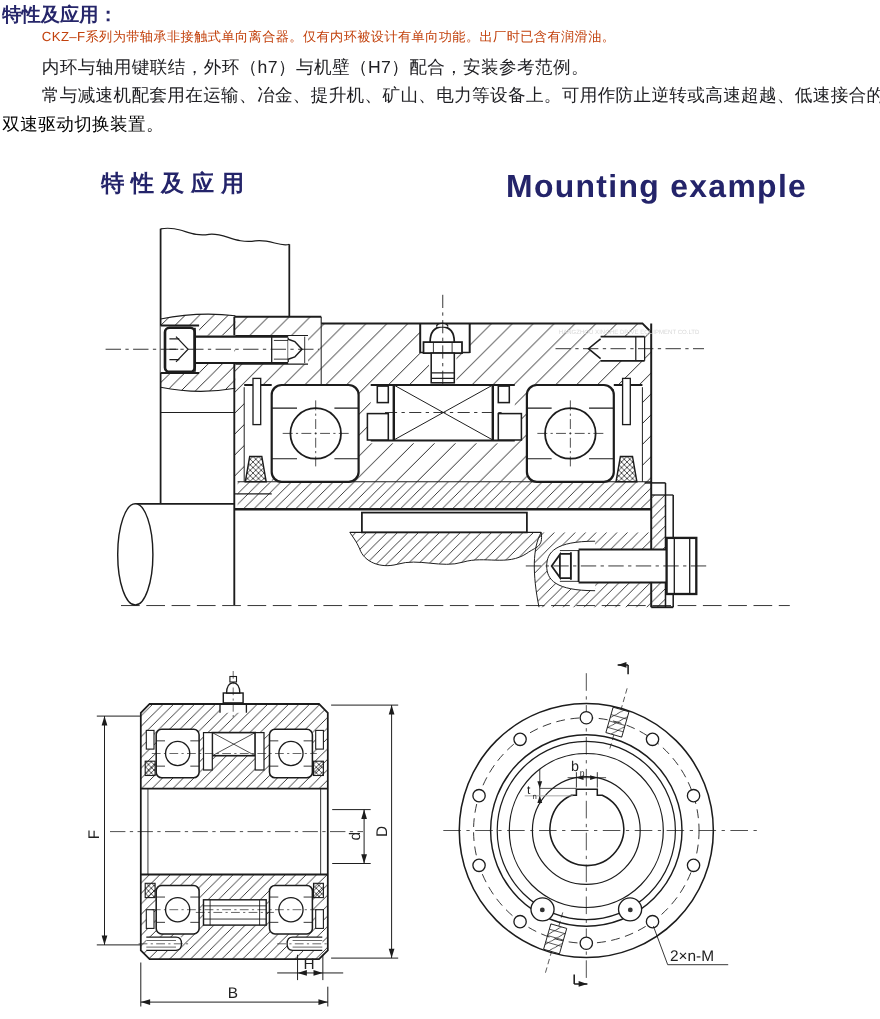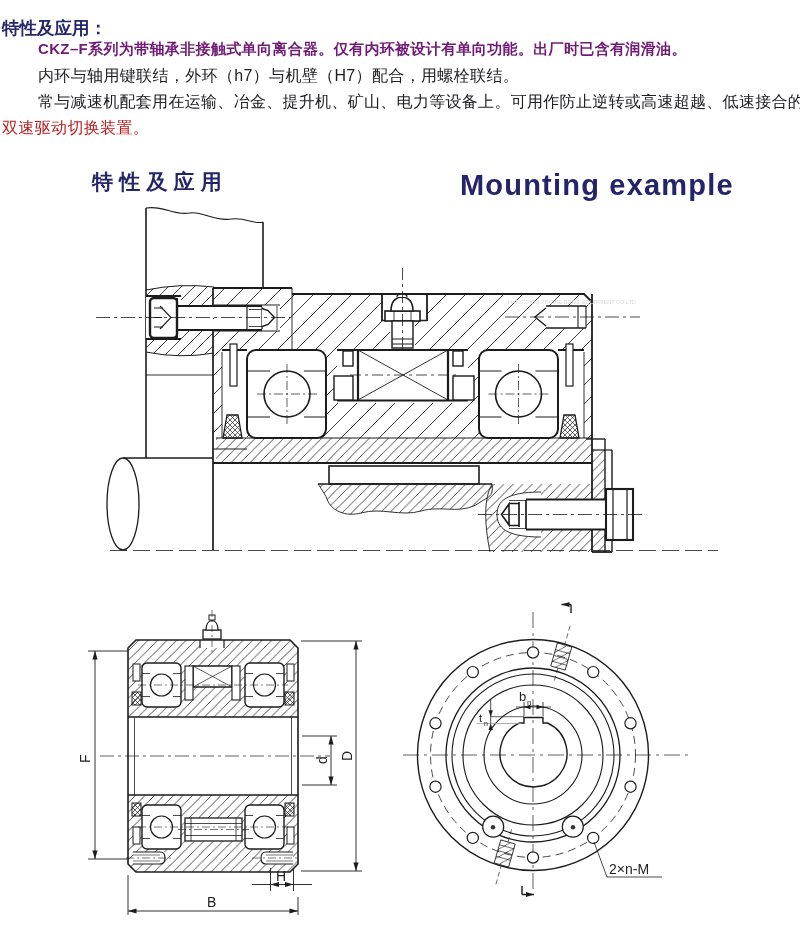--- a/index.html
+++ b/index.html
@@ -1,24 +1,24 @@
 <!DOCTYPE html>
 <html><head><meta charset="utf-8">
 <style>
   html,body { margin:0; padding:0; }
   body { width:800px; height:926px; position:relative; background:#fff;
          font-family:"Liberation Sans", sans-serif; }
-  .t { position:absolute; white-space:nowrap;margin-top:15px; }
+  .t { position:absolute; white-space:nowrap; }
 </style></head>
 <body>
 <div class="t" style="left:2px;top:1px;font-size:17.5px;font-weight:bold;color:#26266a;">特性及应用：</div>
-<div class="t" style="left:38px;top:25px;font-size:15px;letter-spacing:0.35px;color:#701a75;font-weight:bold;">CKZ–F系列为带轴承非接触式单向离合器。仅有内环被设计有单向功能。出厂时已含有润滑油。</div>
-<div class="t" style="left:38px;top:51px;font-size:16px;letter-spacing:0.35px;color:#202024;">内环与轴用键联结，外环（h7）与机壁（H7）配合，用螺栓联结。</div>
+<div class="t" style="left:38px;top:25px;font-size:12px;letter-spacing:0.35px;color:#c2410c;">CKZ–F系列为带轴承非接触式单向离合器。仅有内环被设计有单向功能。出厂时已含有润滑油。</div>
+<div class="t" style="left:38px;top:51px;font-size:16px;letter-spacing:0.35px;color:#202024;">内环与轴用键联结，外环（h7）与机壁（H7）配合，安装参考范例。</div>
 <div class="t" style="left:38px;top:77px;font-size:16px;letter-spacing:0.3px;color:#202024;">常与减速机配套用在运输、冶金、提升机、矿山、电力等设备上。可用作防止逆转或高速超越、低速接合的</div>
-<div class="t" style="left:2px;top:103px;font-size:16px;letter-spacing:0.35px;color:#b91c1c;">双速驱动切换装置。</div>
+<div class="t" style="left:2px;top:103px;font-size:16px;letter-spacing:0.35px;color:#000000;">双速驱动切换装置。</div>
 <div class="t" style="left:92px;top:153px;font-size:21px;font-weight:bold;letter-spacing:6.2px;color:#24246a;">特性及应用</div>
 <div class="t" style="left:460px;top:154px;font-size:29px;font-weight:bold;letter-spacing:1.2px;color:#24246a;">Mounting example</div>
 <svg width="800" height="926" viewBox="0 0 800 926" style="position:absolute;left:0;top:0">
     <defs>
 <pattern id="hc" width="19" height="19" patternUnits="userSpaceOnUse">
   <path d="M-4,23 L23,-4" stroke="#222" stroke-width="0.9" fill="none"></path>
 </pattern>
 <pattern id="hf" width="9.5" height="9.5" patternUnits="userSpaceOnUse">
   <path d="M-3,12.5 L12.5,-3" stroke="#222" stroke-width="0.8" fill="none"></path>
 </pattern>

